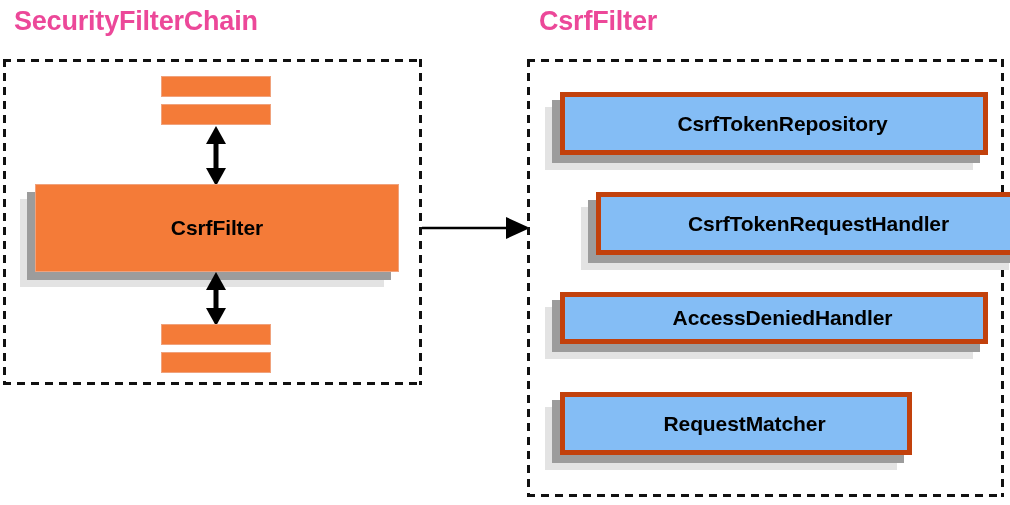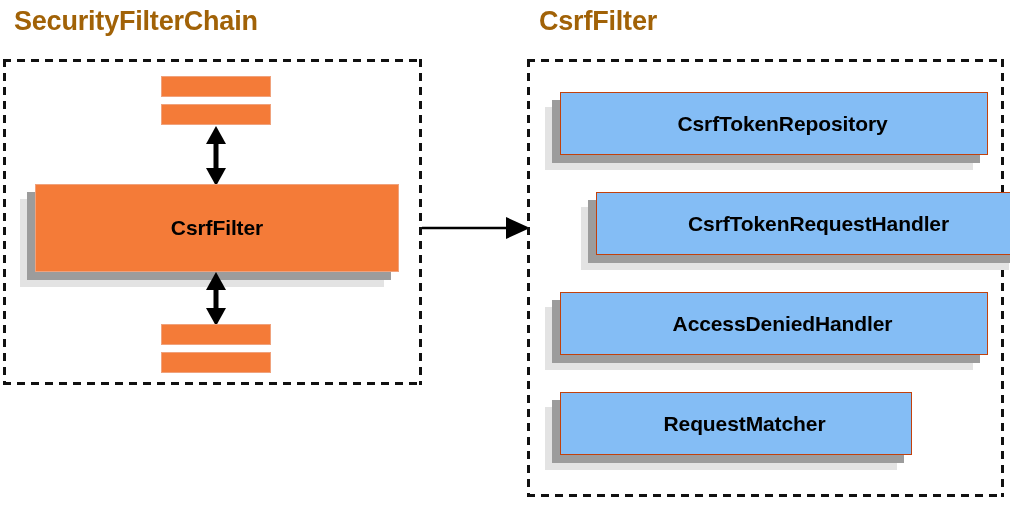--- a/index.html
+++ b/index.html
@@ -15,21 +15,21 @@
     overflow: hidden;
     font-family: "Liberation Sans", sans-serif;
     -webkit-font-smoothing: antialiased;
   }
 
   .panel-title {
     position: absolute;
     font-weight: bold;
     font-size: 27px;
     line-height: 30px;
-    color: #a16207;
+    color: #ec4899;
     letter-spacing: -0.2px;
     white-space: nowrap;
   }
   #title-left  { left: 14px;  top: 6px; }
   #title-right { left: 539px; top: 6px; }
 
   
   .dashed-panel {
     position: absolute;
     background: transparent;
@@ -67,21 +67,21 @@
   }
   .shadow-block .face > span {
     font-weight: bold;
     font-size: 21px;
     color: #000000;
     letter-spacing: -0.1px;
     white-space: nowrap;
   }
 
   .face.orange { background: #f47b38; border: 1px solid #f0a27c; }
-  .face.blue   { background: #84bdf5; border: 1px solid #c2410c; padding-left: 17px; }
+  .face.blue   { background: #84bdf5; border: 5px solid #c2410c; padding-left: 17px; }
 
   
   .stripe {
     position: absolute;
     background: #f47b38;
     border: 1px solid #f0a27c;
   }
 
   
   .arrow-svg { position: absolute; overflow: visible; }
@@ -137,21 +137,21 @@
 </div>
 
 <div class="shadow-block" style="left:560px; top:192px; width:428px; height:63px;margin-left:36px;">
   <div class="sh-light"></div>
   <div class="sh-dark"></div>
   <div class="face blue">
     <span>CsrfTokenRequestHandler</span>
   </div>
 </div>
 
-<div class="shadow-block" style="left:560px; top:292px; width:428px; height:63px;">
+<div class="shadow-block" style="left:560px; top:292px; width:428px; height:52px;">
   <div class="sh-light"></div>
   <div class="sh-dark"></div>
   <div class="face blue">
     <span>AccessDeniedHandler</span>
   </div>
 </div>
 
 <div class="shadow-block" style="left:560px; top:392px; width:352px; height:63px;">
   <div class="sh-light"></div>
   <div class="sh-dark"></div>

